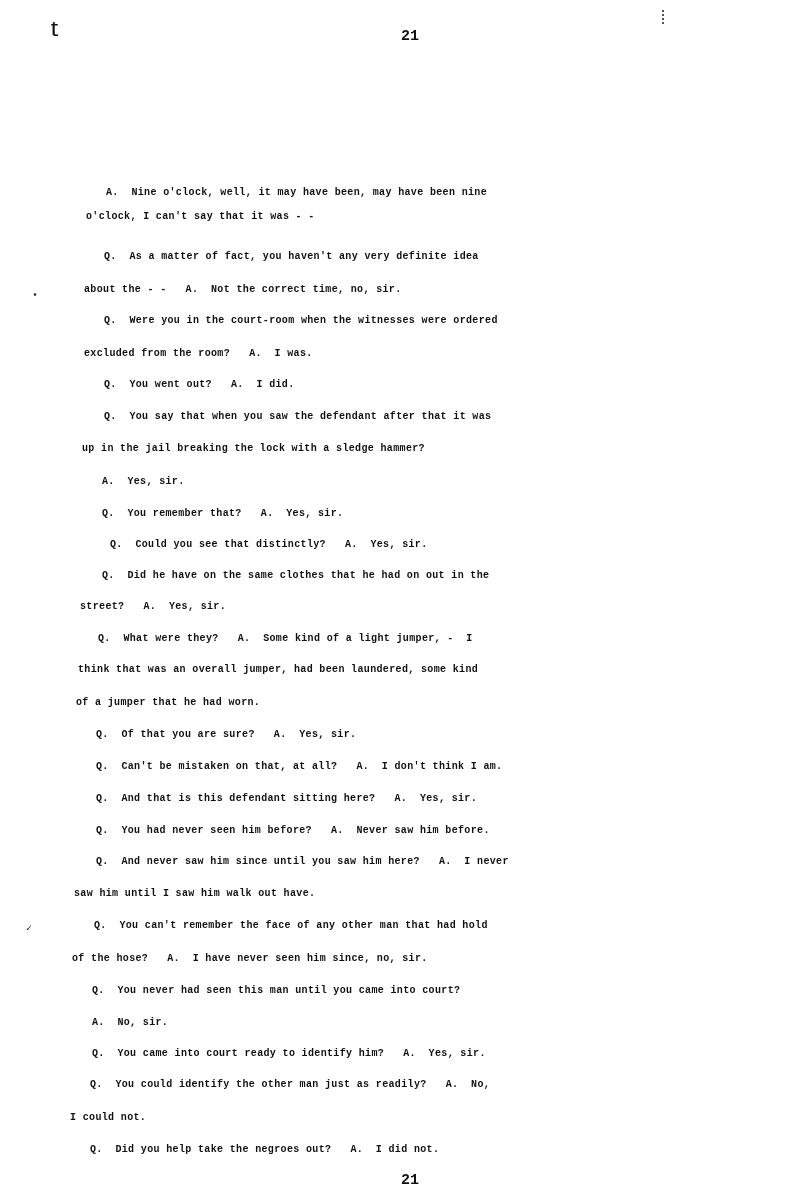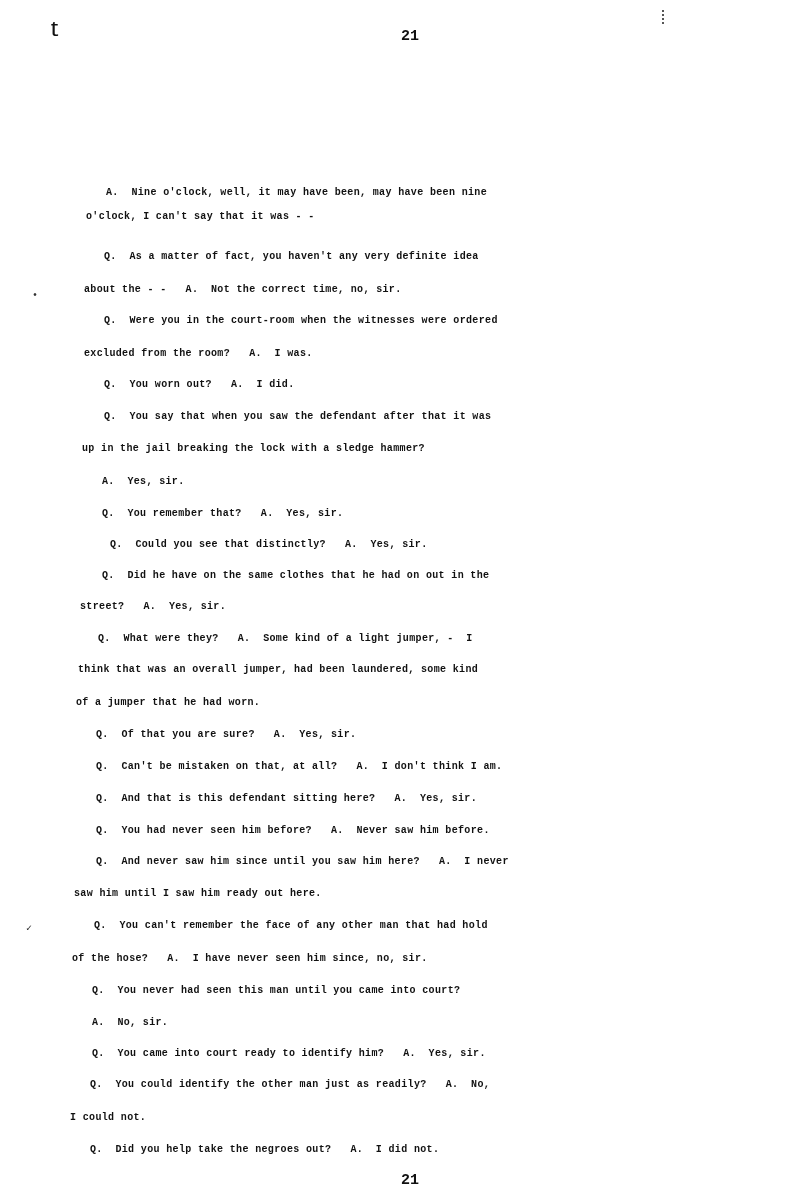--- a/index.html
+++ b/index.html
@@ -66,37 +66,37 @@
   <div class="margin-mark" style="left:32px; top:290px;">•</div>
   <div class="margin-mark" style="left:26px; top:922px;">✓</div>
 
   <div id="lines">
       <div class="line" style="left: 106px; top: 184px;">A.  Nine o'clock, well, it may have been, may have been nine</div>
       <div class="line" style="left: 86px; top: 208px;">o'clock, I can't say that it was - -</div>
       <div class="line" style="left: 104px; top: 248px;">Q.  As a matter of fact, you haven't any very definite idea</div>
       <div class="line" style="left: 84px; top: 281px;">about the - -   A.  Not the correct time, no, sir.</div>
       <div class="line" style="left: 104px; top: 312px;">Q.  Were you in the court-room when the witnesses were ordered</div>
       <div class="line" style="left: 84px; top: 345px;">excluded from the room?   A.  I was.</div>
-      <div class="line" style="left: 104px; top: 376px;">Q.  You worn out?   A.  I did.</div>
+      <div class="line" style="left: 104px; top: 376px;">Q.  You went out?   A.  I did.</div>
       <div class="line" style="left: 104px; top: 408px;">Q.  You say that when you saw the defendant after that it was</div>
       <div class="line" style="left: 82px; top: 440px;">up in the jail breaking the lock with a sledge hammer?</div>
       <div class="line" style="left: 102px; top: 473px;">A.  Yes, sir.</div>
       <div class="line" style="left: 102px; top: 505px;">Q.  You remember that?   A.  Yes, sir.</div>
       <div class="line" style="left: 102px; top: 536px; margin-left: 8px;">Q.  Could you see that distinctly?   A.  Yes, sir.</div>
       <div class="line" style="left: 102px; top: 567px;">Q.  Did he have on the same clothes that he had on out in the</div>
       <div class="line" style="left: 80px; top: 598px;">street?   A.  Yes, sir.</div>
       <div class="line" style="left: 98px; top: 630px;">Q.  What were they?   A.  Some kind of a light jumper, -  I</div>
       <div class="line" style="left: 78px; top: 661px;">think that was an overall jumper, had been laundered, some kind</div>
       <div class="line" style="left: 76px; top: 694px;">of a jumper that he had worn.</div>
       <div class="line" style="left: 96px; top: 726px;">Q.  Of that you are sure?   A.  Yes, sir.</div>
       <div class="line" style="left: 96px; top: 758px;">Q.  Can't be mistaken on that, at all?   A.  I don't think I am.</div>
       <div class="line" style="left: 96px; top: 790px;">Q.  And that is this defendant sitting here?   A.  Yes, sir.</div>
       <div class="line" style="left: 96px; top: 822px;">Q.  You had never seen him before?   A.  Never saw him before.</div>
       <div class="line" style="left: 96px; top: 853px;">Q.  And never saw him since until you saw him here?   A.  I never</div>
-      <div class="line" style="left: 74px; top: 885px;">saw him until I saw him ready out here.</div>
+      <div class="line" style="left: 74px; top: 885px;">saw him until I saw him walk out have.</div>
       <div class="line" style="left: 94px; top: 917px;">Q.  You can't remember the face of any other man that had hold</div>
       <div class="line" style="left: 72px; top: 950px;">of the hose?   A.  I have never seen him since, no, sir.</div>
       <div class="line" style="left: 92px; top: 982px;">Q.  You never had seen this man until you came into court?</div>
       <div class="line" style="left: 92px; top: 1014px;">A.  No, sir.</div>
       <div class="line" style="left: 92px; top: 1045px;">Q.  You came into court ready to identify him?   A.  Yes, sir.</div>
       <div class="line" style="left: 90px; top: 1076px;">Q.  You could identify the other man just as readily?   A.  No,</div>
       <div class="line" style="left: 70px; top: 1109px;">I could not.</div>
       <div class="line" style="left: 90px; top: 1141px;">Q.  Did you help take the negroes out?   A.  I did not.</div>
     </div>
 

